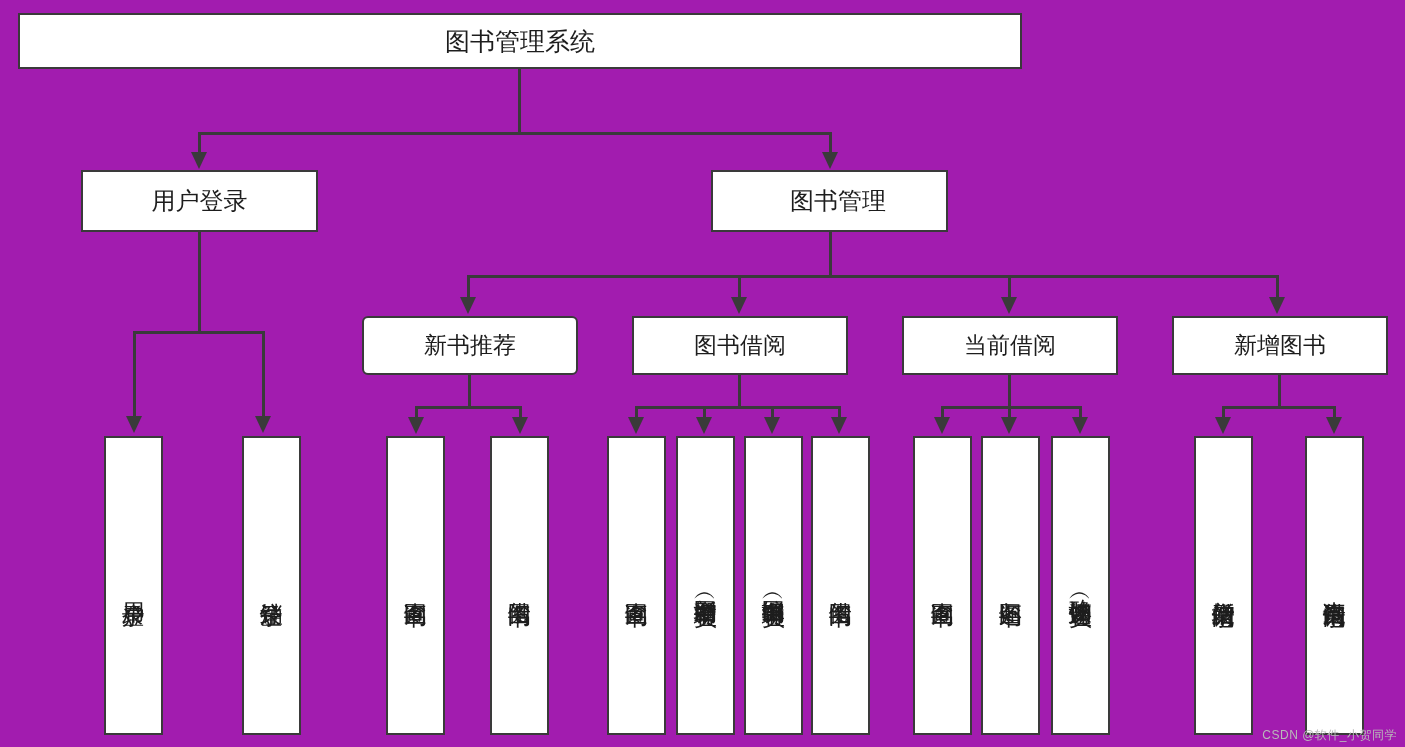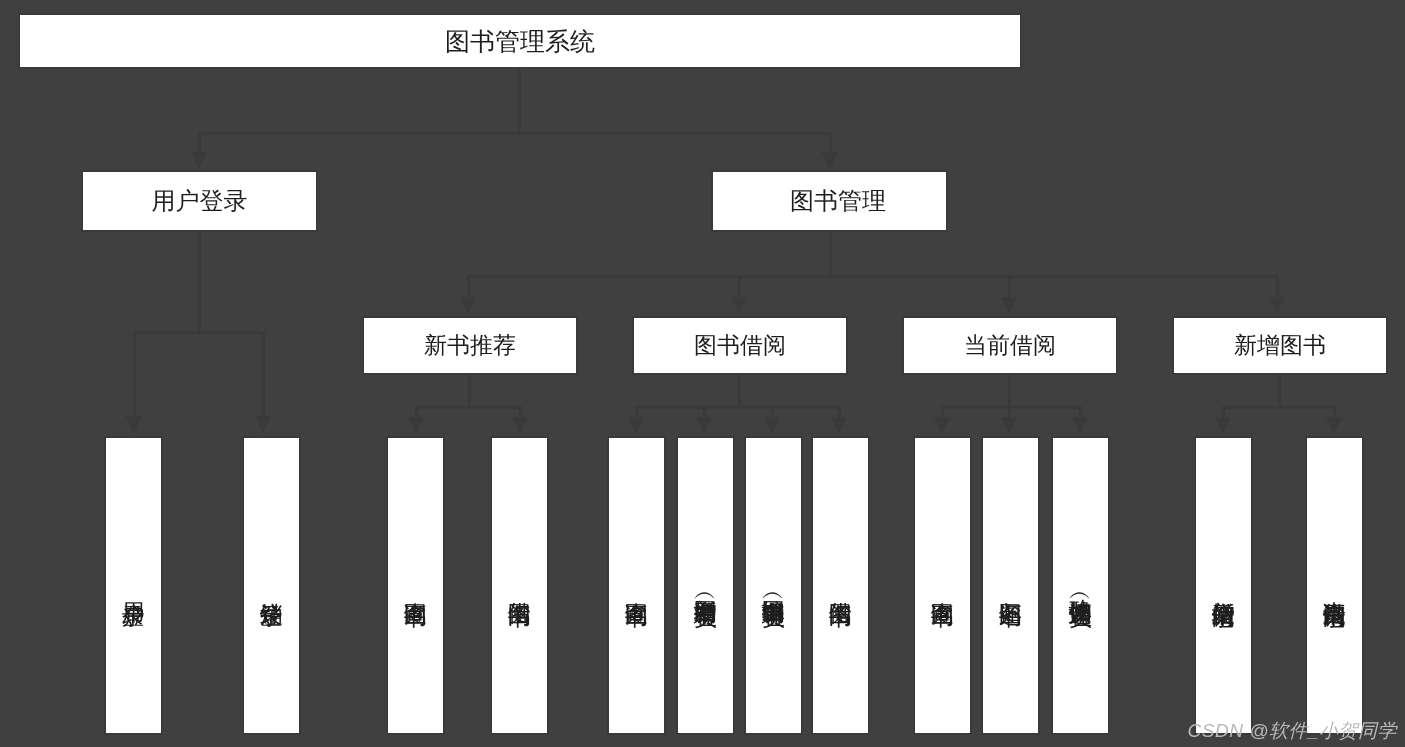--- a/index.html
+++ b/index.html
@@ -7,21 +7,21 @@
     padding: 0;
     background: #ffffff;
   }
   body {
     font-family: "Liberation Sans", "DejaVu Sans", sans-serif;
   }
   #canvas {
     position: relative;
     width: 1405px;
     height: 747px;
-    background: #404040;
+    background: #a21caf;
     overflow: hidden;
   }
   
   .node {
     position: absolute;
     box-sizing: border-box;
     background: #ffffff;
     border: 2px solid #3a3a3a;
     display: flex;
     align-items: center;
@@ -64,25 +64,24 @@
     height: 0;
     border-left: 8px solid transparent;
     border-right: 8px solid transparent;
     border-top: 17px solid #3a3a3a;
   }
   
   #watermark {
     position: absolute;
     right: 8px;
     bottom: 3px;
-    font-size: 19px;
+    font-size: 12px;
     color: #b9b9b9;
     white-space: nowrap;
     letter-spacing: 0.5px;
-    font-style: italic;
   }
 </style>
 </head>
 <body>
 
 <div id="canvas">
 
   <div class="node root" style="left:18px; top:13px; width:1004px; height:56px;">
     <span>图书管理系统</span>
   </div>
@@ -114,21 +113,21 @@
   <div class="ln h" style="left:467px; top:275px; width:812px; height:3px;"></div>
   <div class="ln v" style="left:467px; top:275px; width:3px; height:26px;"></div>
   <div class="arrow" style="left:460px; top:297px;"></div>
   <div class="ln v" style="left:738px; top:275px; width:3px; height:26px;"></div>
   <div class="arrow" style="left:731px; top:297px;"></div>
   <div class="ln v" style="left:1008px; top:275px; width:3px; height:26px;"></div>
   <div class="arrow" style="left:1001px; top:297px;"></div>
   <div class="ln v" style="left:1276px; top:275px; width:3px; height:26px;"></div>
   <div class="arrow" style="left:1269px; top:297px;"></div>
 
-  <div class="node lvl3" style="left:362px; top:316px; width:216px; height:59px;">
+  <div class="node lvl3" style="left:362px; top:316px; width:216px; height:59px;border-radius:6px;">
     <span>新书推荐</span>
   </div>
   <div class="node lvl3" style="left:902px; top:316px; width:216px; height:59px;">
     <span>当前借阅</span>
   </div>
   <div class="node lvl3" style="left:632px; top:316px; width:216px; height:59px;">
     <span>图书借阅</span>
   </div>
   <div class="node lvl3" style="left:1172px; top:316px; width:216px; height:59px;">
     <span>新增图书</span>

